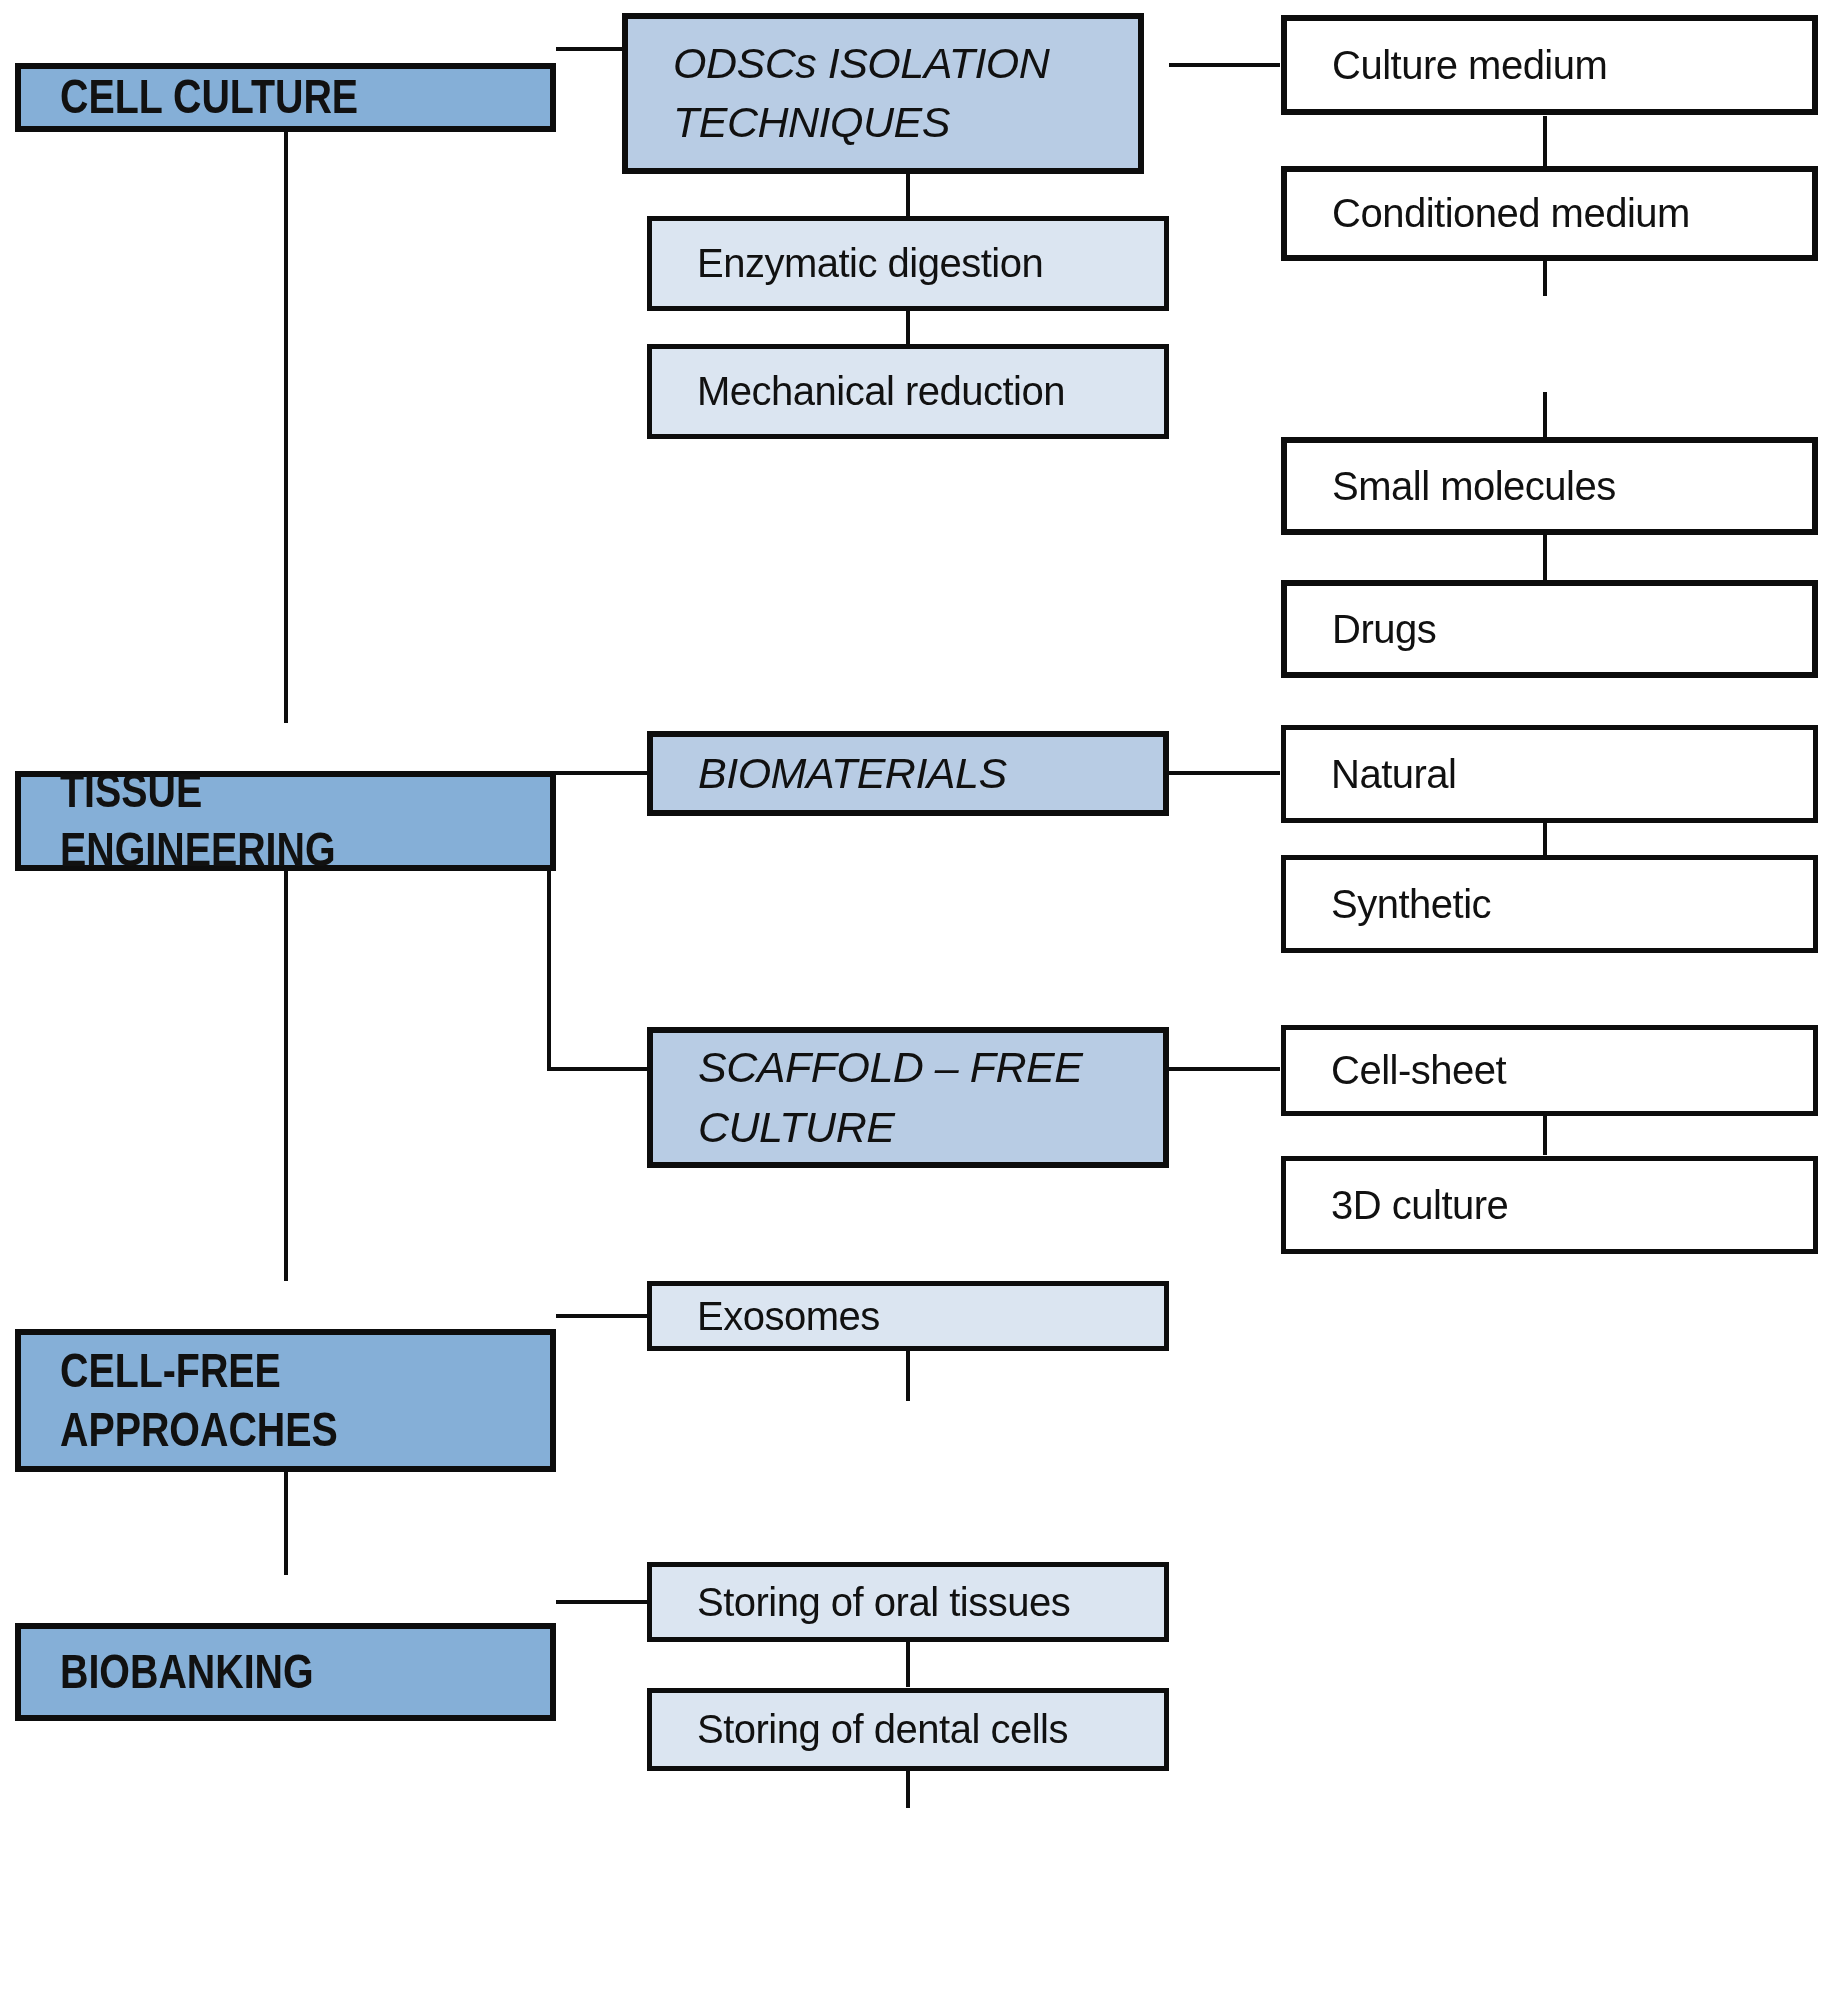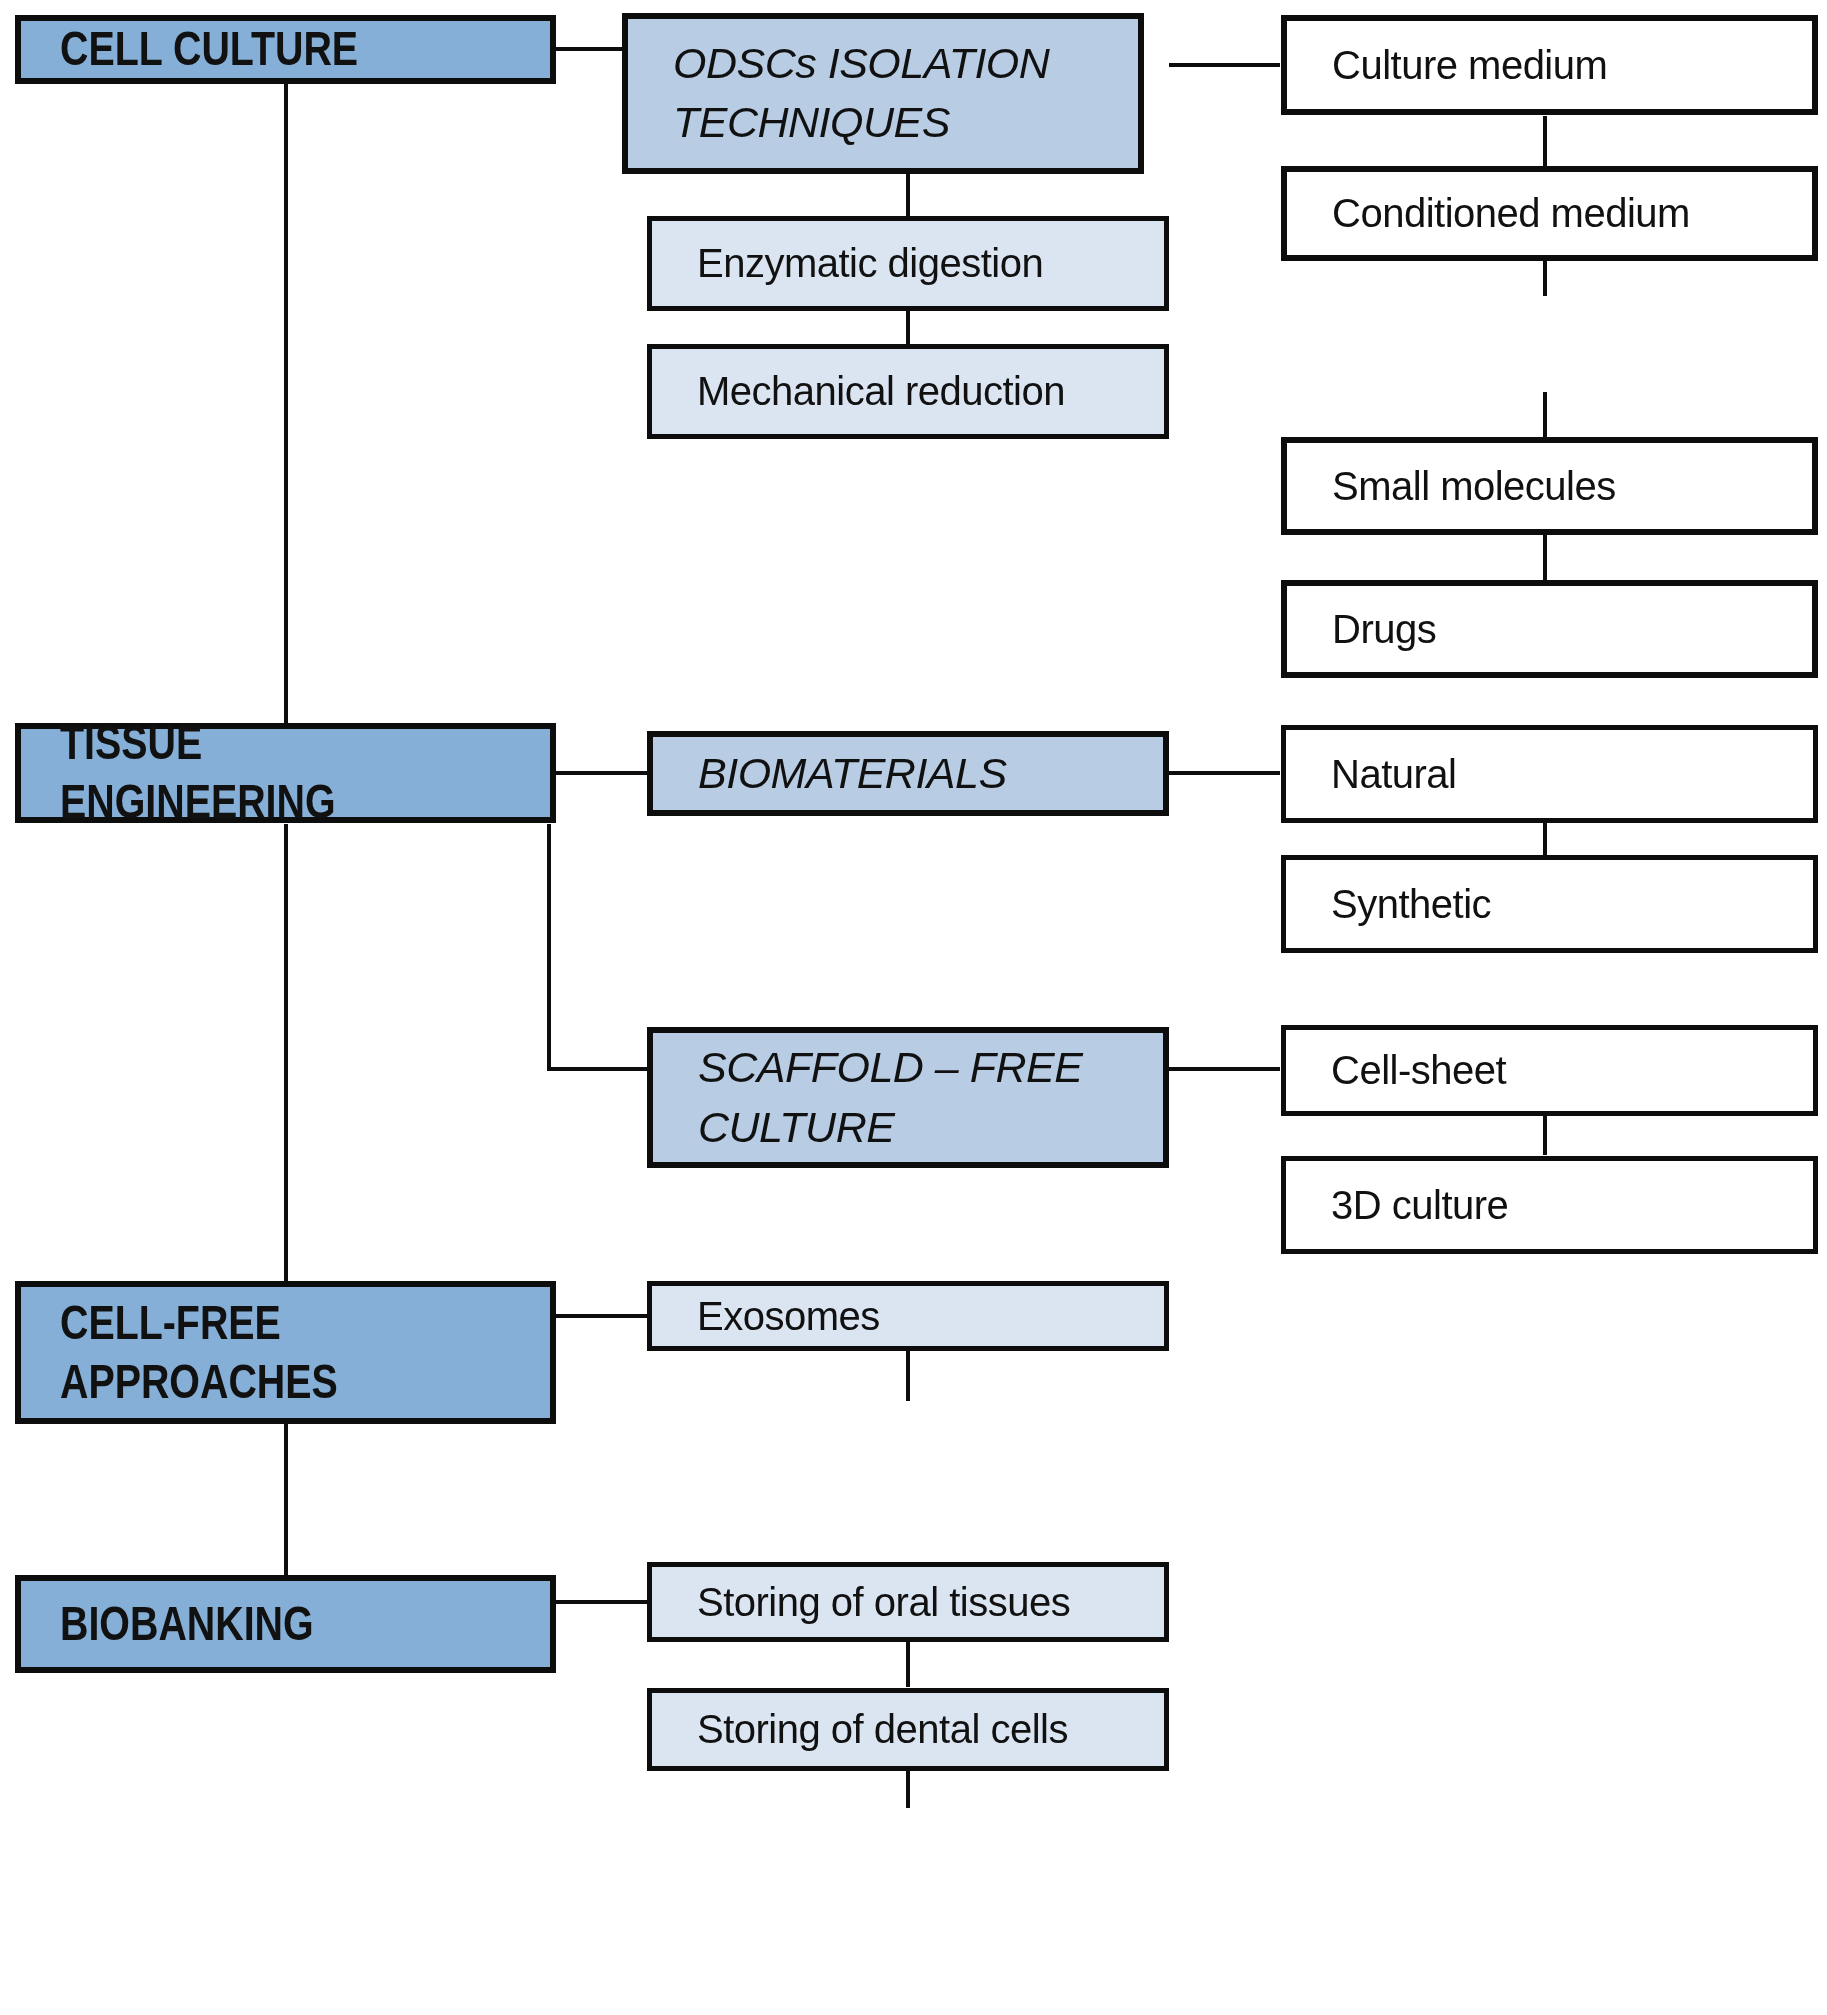--- a/index.html
+++ b/index.html
@@ -30,20 +30,21 @@
   .node .label{
     display:block;
     white-space:pre-line;
     letter-spacing:-0.5px;
     line-height:1.3;
   }
   .cat{
     background:var(--category-fill);
     border-width:6.5px;
     padding-left:39px;
+    margin-top:48px;
   }
   .cat .label{
     font-weight:bold;
     font-size:48px;
     line-height:1.22;
     letter-spacing:0;
     transform:scaleX(0.82);
     transform-origin:left center;
   }
   .header{

